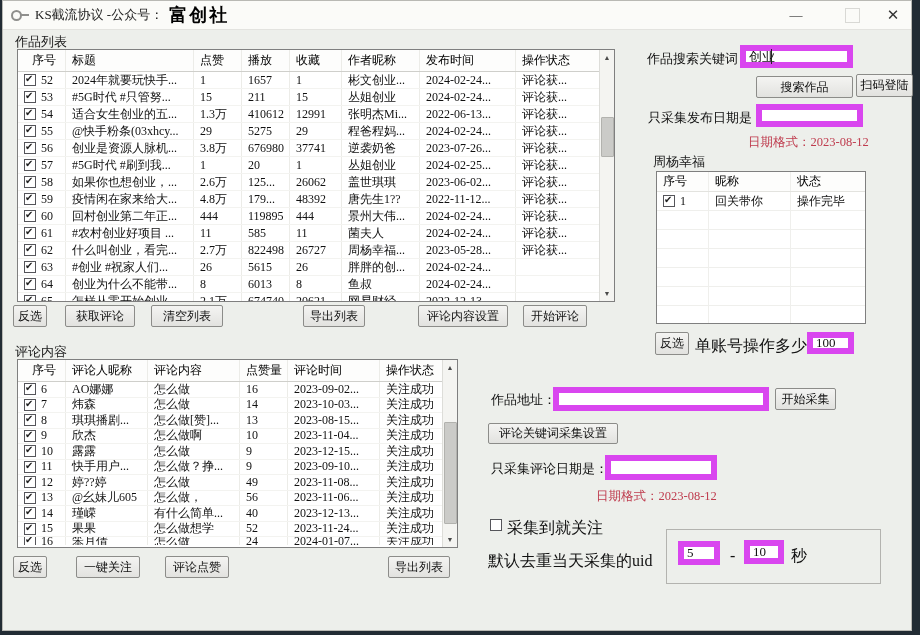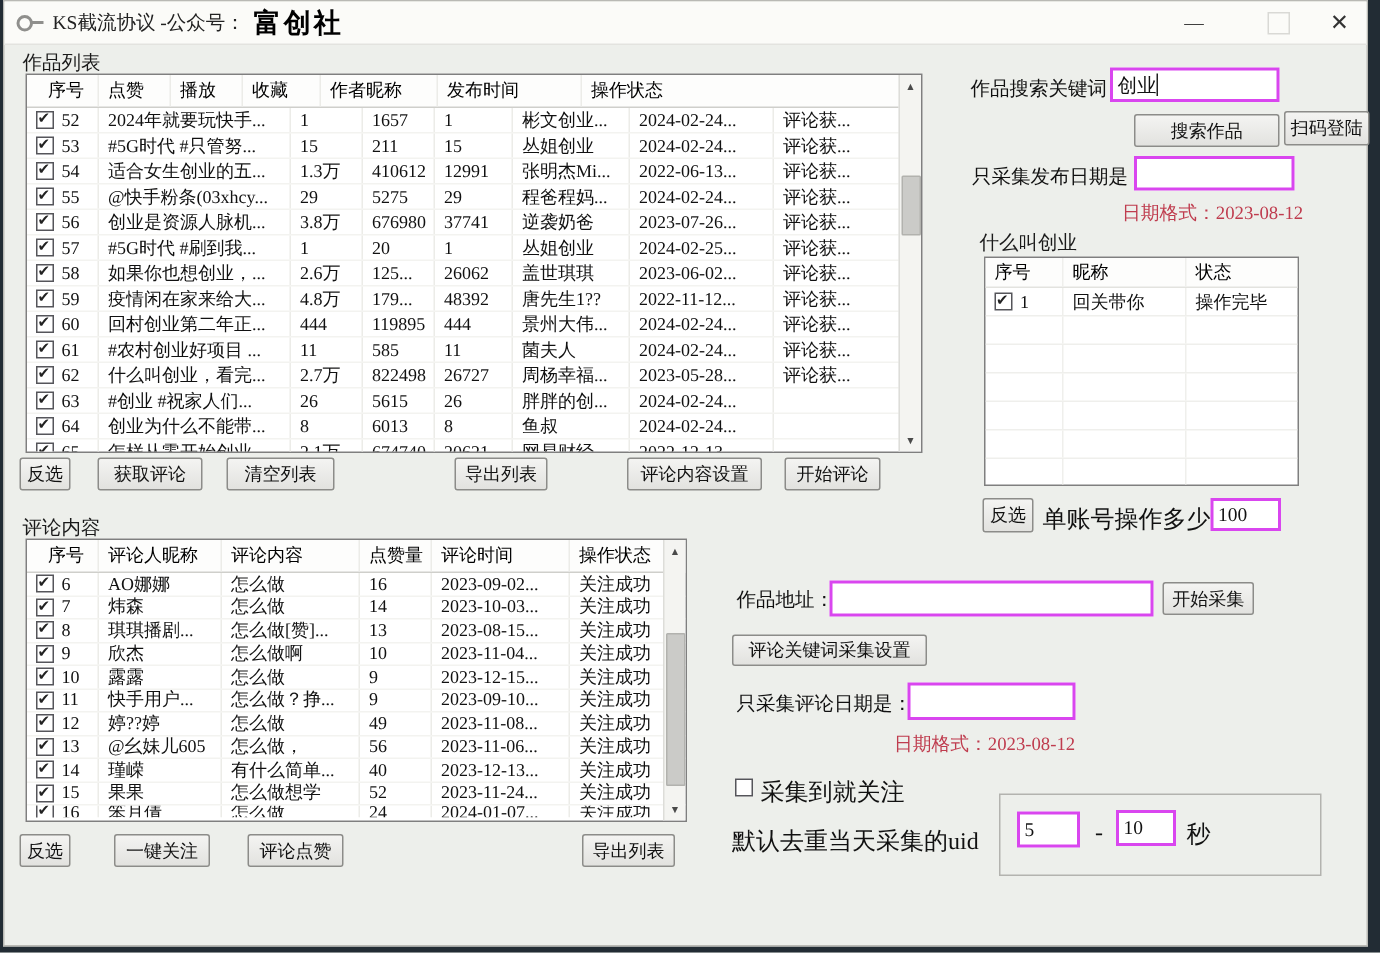--- a/index.html
+++ b/index.html
@@ -81,21 +81,21 @@
   
   .vscroll{position:absolute;top:0;right:0;bottom:0;width:15px;background:#f4f4f1;border-left:1px solid #ddddd9;box-sizing:border-box;}
   .sbtn{position:absolute;left:0;width:100%;height:15px;display:flex;align-items:center;justify-content:center;font-size:7px;color:#4a4a4a;}
   .sbtn.up{top:0;}
   .sbtn.down{bottom:0;}
   .thumb{position:absolute;left:1px;width:11px;background:#cbcbc8;border:1px solid #b2b2ae;border-radius:1px;}
   
   .btn{position:absolute;display:flex;align-items:center;justify-content:center;
        background:linear-gradient(#f4f4f2,#e2e2df);border:1px solid #8c8c89;border-radius:2px;
        font-size:12px;color:#111;box-sizing:border-box;white-space:nowrap;}
-  .inp{position:absolute;background:#fff;border:2px solid #d946ef;font-size:13px;padding:0 3px;box-sizing:border-box;font-family:inherit;color:#111;}
+  .inp{position:absolute;background:#fff;border:6px solid #d946ef;font-size:13px;padding:0 3px;box-sizing:border-box;font-family:inherit;color:#111;}
   .lbl{position:absolute;font-size:13px;color:#111;white-space:nowrap;}
   .small-lbl{position:absolute;font-size:16px;color:#111;white-space:nowrap;}
   .red{position:absolute;font-size:12.5px;color:#bf3c4e;white-space:nowrap;}
   .caret{position:absolute;width:1px;height:15px;background:#222;}
   .groupbox{position:absolute;border:1px solid #b3b3af;box-sizing:border-box;}
   .gb-label{position:absolute;font-size:12px;color:#111;background:#edefeb;padding:0 2px;white-space:nowrap;}
 </style>
 </head>
 <body>
 
@@ -113,20 +113,21 @@
       <div class="maxsq"></div>
     </div>
     <div class="winbtn close">✕</div>
   </div>
 
   <div class="glabel" style="left:12px;top:32px;">作品列表</div>
 
   <div class="tbl wt">
     <div class="thead">
       <div class="c c0">序号</div>
+      <div class="c c1">标题</div>
       <div class="c c2">点赞</div>
       <div class="c c3">播放</div>
       <div class="c c4">收藏</div>
       <div class="c c5">作者昵称</div>
       <div class="c c6">发布时间</div>
       <div class="c c7">操作状态</div>
     </div>
     <div>
 
         <div class="tr">
@@ -499,21 +500,21 @@
 
   <div class="lbl" style="left:644px;top:49px;">作品搜索关键词：</div>
   <input class="inp" style="left: 737px; top: 44px; width: 113px; height: 23px;" value="创业">
   <div class="caret" style="left:768px;top:48px;"></div>
   <div class="btn" style="left:753px;top:75px;width:97px;height:22px;">搜索作品</div>
   <div class="btn" style="left:853px;top:73px;width:57px;height:23px;">扫码登陆</div>
   <div class="lbl" style="left:645px;top:108px;">只采集发布日期是：</div>
   <input class="inp" style="left: 753px; top: 103px; width: 107px; height: 23px;" value="">
   <div class="red" style="left:745px;top:133px;">日期格式：2023-08-12</div>
 
-  <div class="glabel" style="left:650px;top:152px;">什么叫创业</div>
+  <div class="glabel" style="left:650px;top:152px;">周杨幸福</div>
   <div class="tbl at">
     <div class="thead">
       <div class="c c0">序号</div>
       <div class="c c1">昵称</div>
       <div class="c c2">状态</div>
     </div>
     <div>
 
         <div class="tr">
           <div class="c c0">

